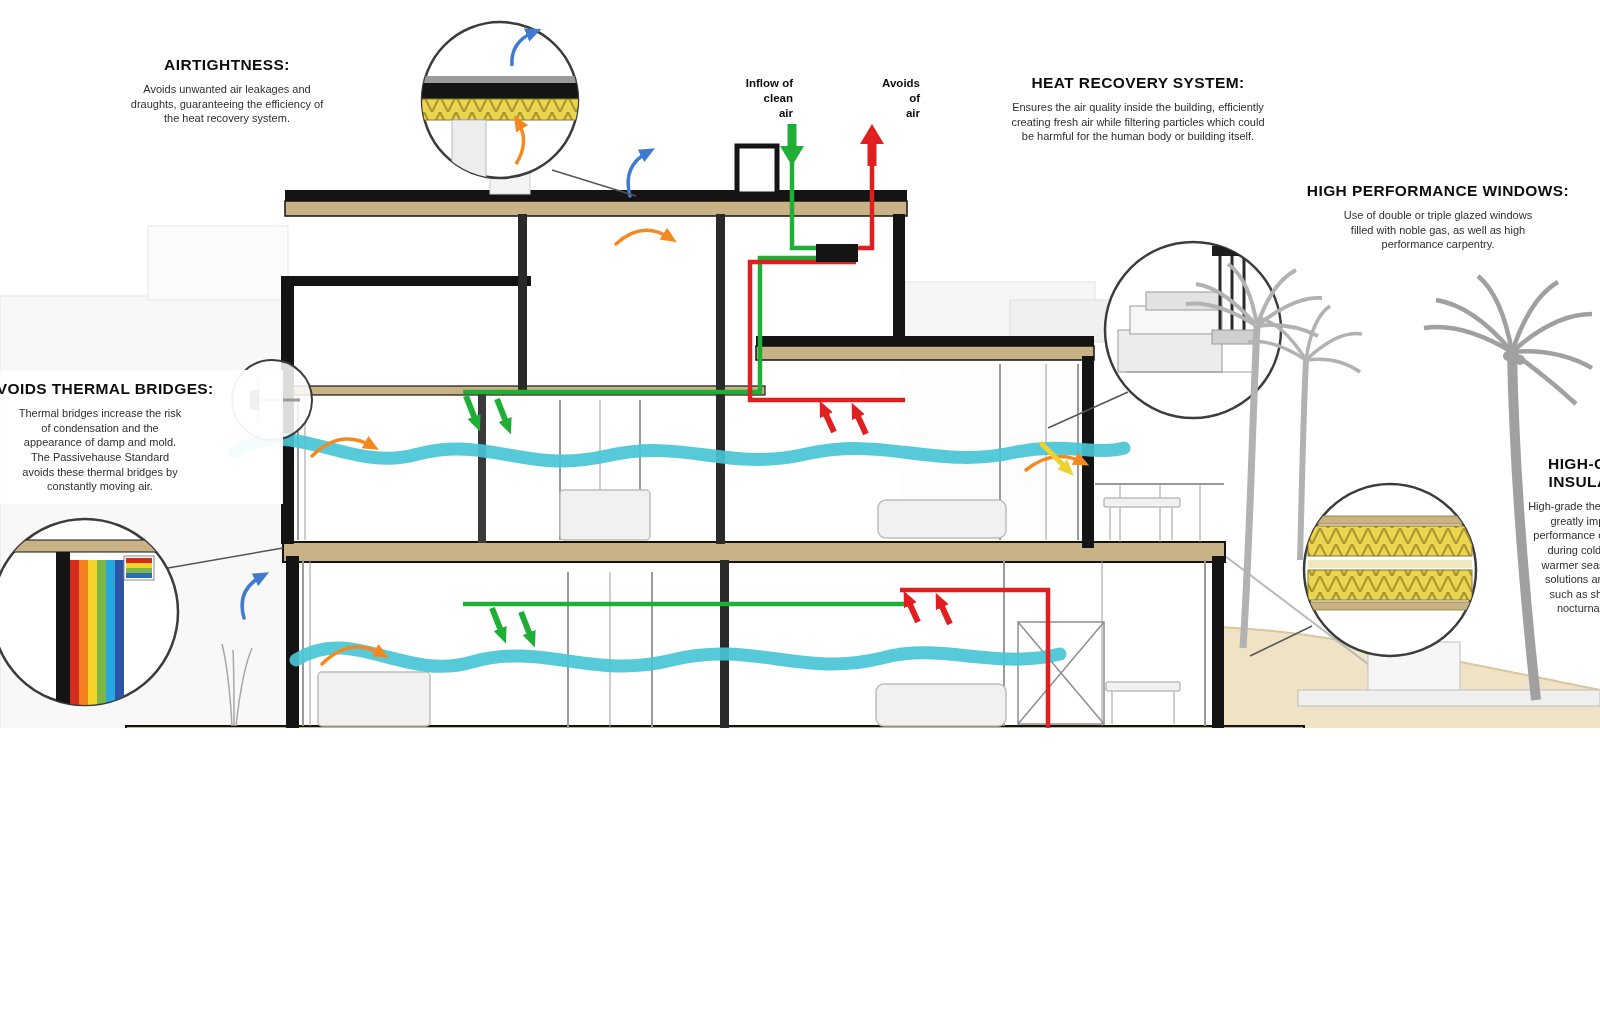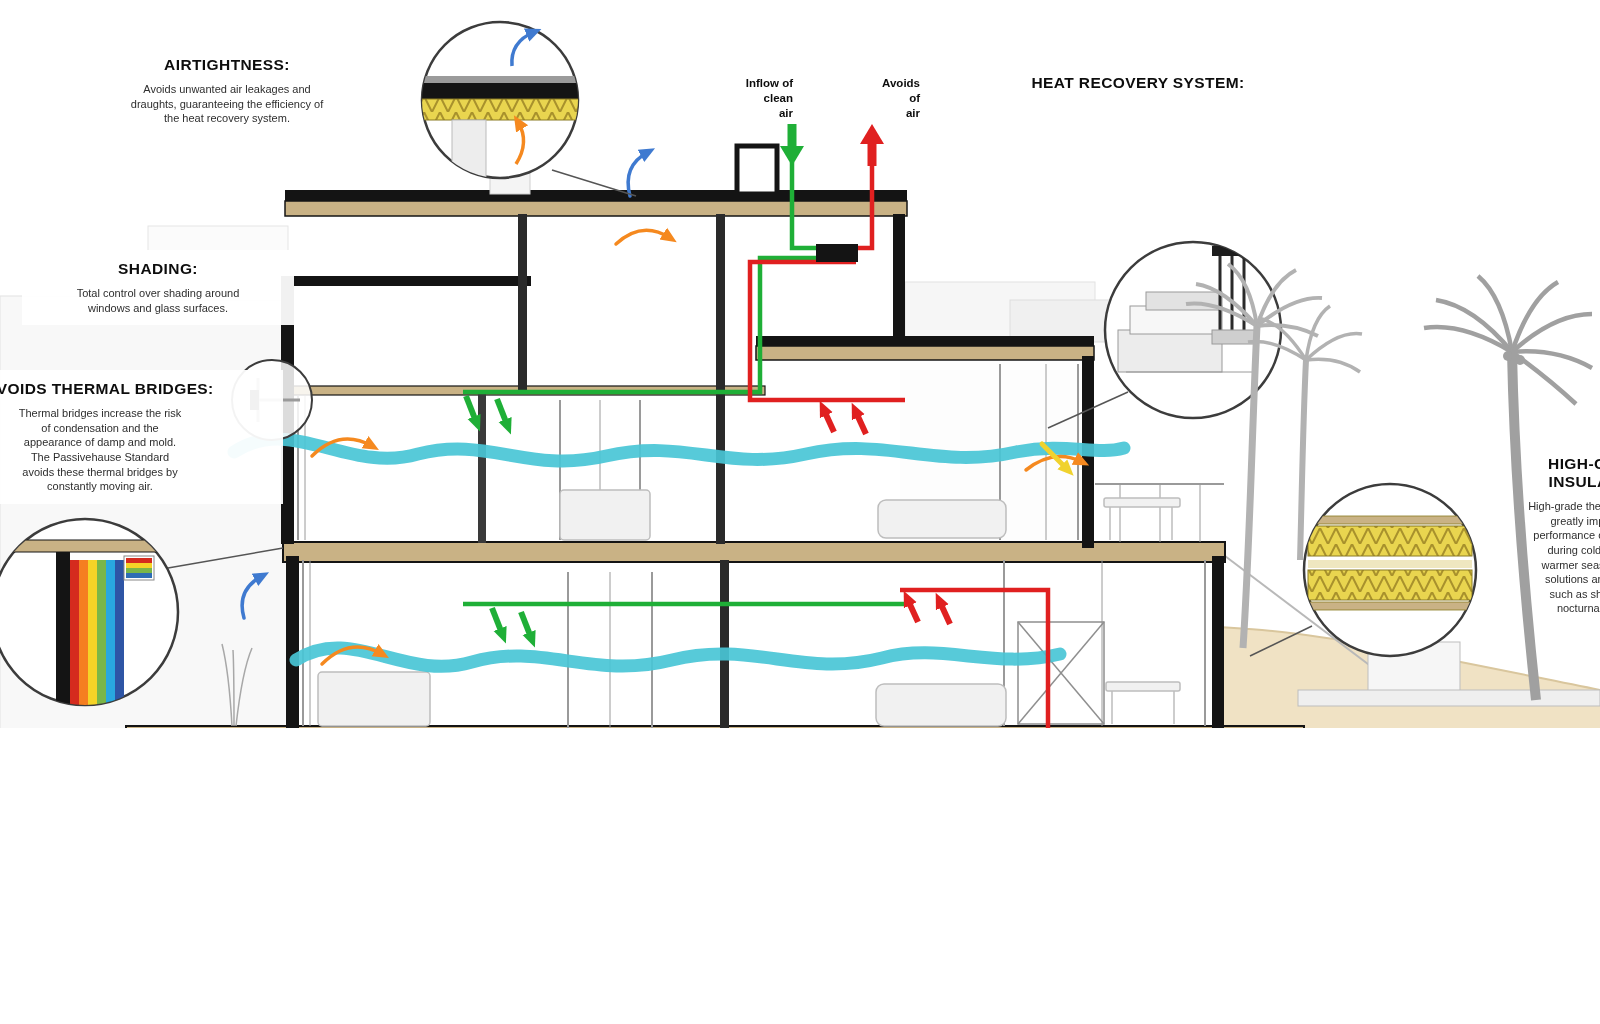--- a/index.html
+++ b/index.html
@@ -333,28 +333,32 @@
 
   <div class="flow-label" style="left:735px;top:76px;width:58px">Inflow of
 clean
 air</div>
   <div class="flow-label" style="left:858px;top:76px;width:62px">Avoids
 of
 air</div>
 
   <div class="note" style="left:938px;top:74px;width:400px">
     <h3>HEAT RECOVERY SYSTEM:</h3>
-  </div>
-
-
-  <div class="note boxed" style="left:22px;top:250px;width:256px">
-    <h3>SHADING:</h3>
-    <p>Total control over shading around
-windows and glass surfaces.</p>
-  </div>
+    <p>Ensures the air quality inside the building, efficiently
+creating fresh air while filtering particles which could
+be harmful for the human body or building itself.</p>
+  </div>
+
+  <div class="note" style="left:1292px;top:182px;width:292px">
+    <h3>HIGH PERFORMANCE WINDOWS:</h3>
+    <p>Use of double or triple glazed windows
+filled with noble gas, as well as high
+performance carpentry.</p>
+  </div>
+
 
   <div class="note boxed" style="left:-83px;top:370px;width:350px">
     <h3>AVOIDS THERMAL BRIDGES:</h3>
     <p>Thermal bridges increase the risk
 of condensation and the
 appearance of damp and mold.
 The Passivehause Standard
 avoids these thermal bridges by
 constantly moving air.</p>
   </div>

